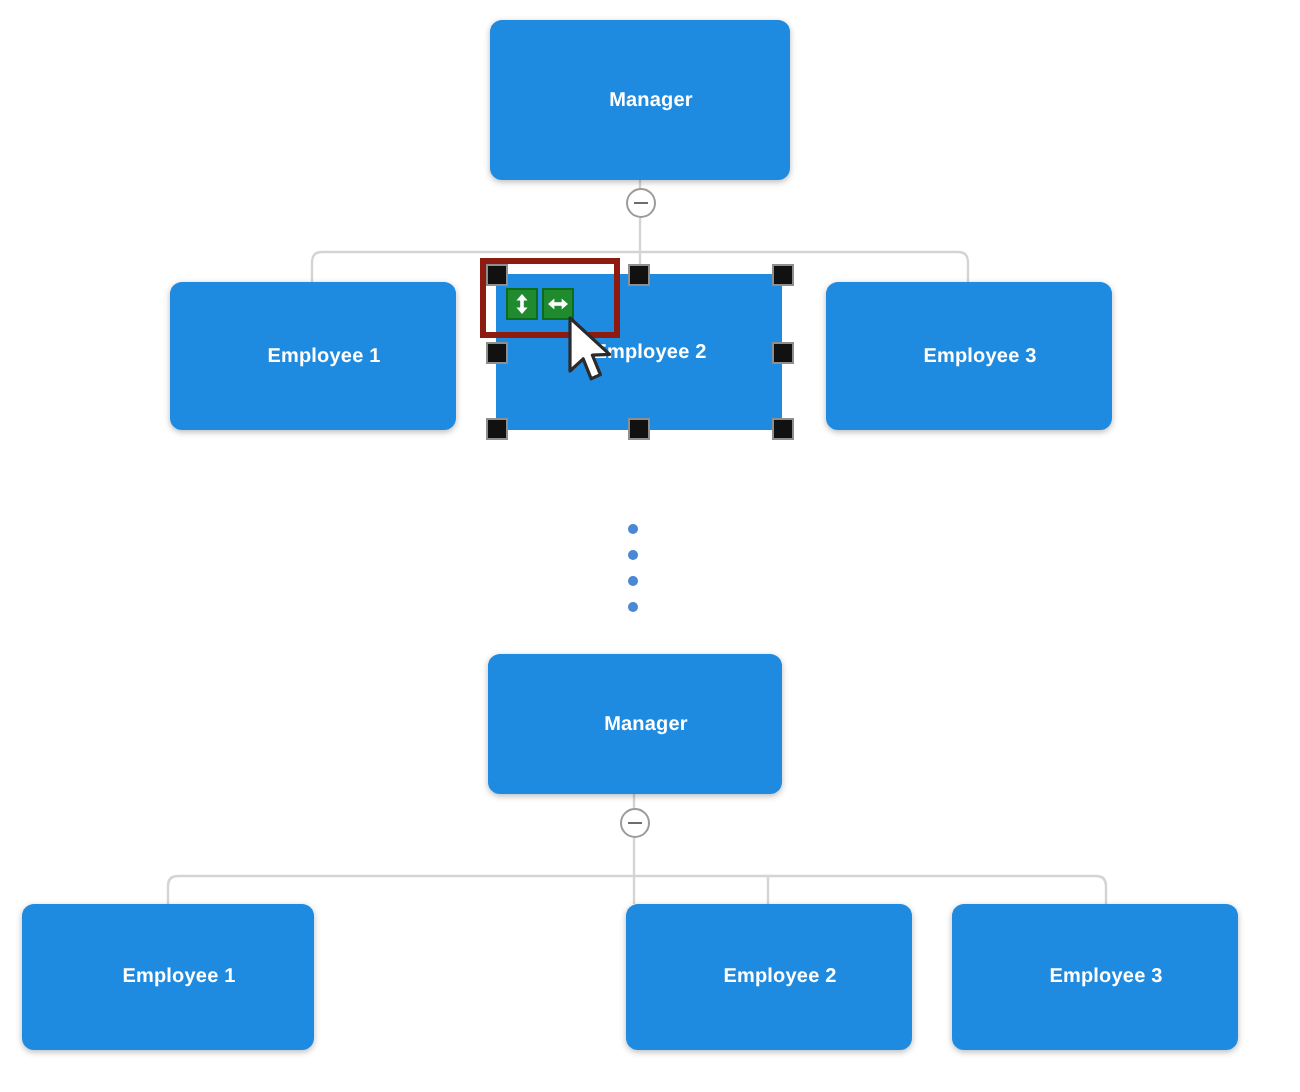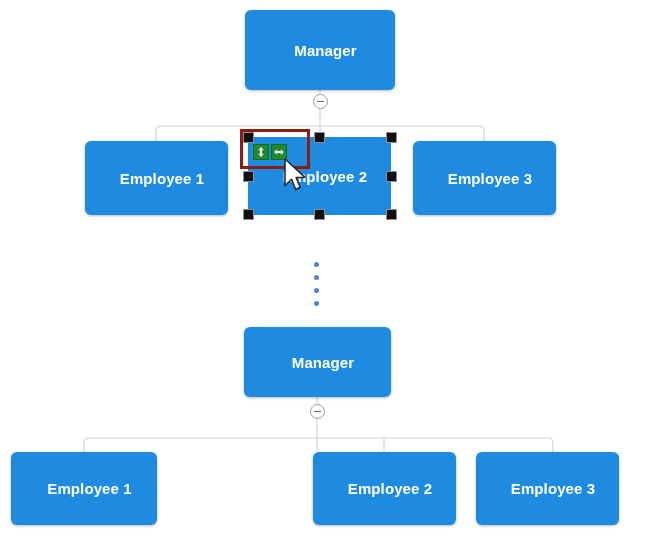--- a/index.html
+++ b/index.html
@@ -6,21 +6,21 @@
   html,body{margin:0;padding:0;background:#ffffff;}
   body{width:650px;height:546px;position:relative;overflow:hidden;
        font-family:"Liberation Sans","DejaVu Sans",sans-serif;
        -webkit-font-smoothing:antialiased;}
   .canvas{position:absolute;inset:0;width:650px;height:546px;}
   svg.wires{position:absolute;left:0;top:0;width:650px;height:546px;pointer-events:none;}
 
   .node{position:absolute;background:#1e8ae0;border-radius:6px;
         box-shadow:0 1px 3px rgba(0,0,0,.28);
         display:flex;align-items:center;justify-content:center;}
-  .node .lbl{color:#ffffff;font-size:15px;font-weight:bold;letter-spacing:.1px;
+  .node .lbl{color:#ffffff;font-size:10px;font-weight:bold;letter-spacing:.1px;
              white-space:nowrap;user-select:none;padding-left:11px;}
   .node.sel{border-radius:0;box-shadow:none;}
 
   
   .handle{position:absolute;width:11px;height:11px;background:#111111;
           border:1px solid #8e8e8e;box-sizing:border-box;z-index:30;}
 
   
   .collapse{position:absolute;width:15px;height:15px;border-radius:50%;
             background:#ffffff;border:1px solid #9b9b9b;box-sizing:border-box;

